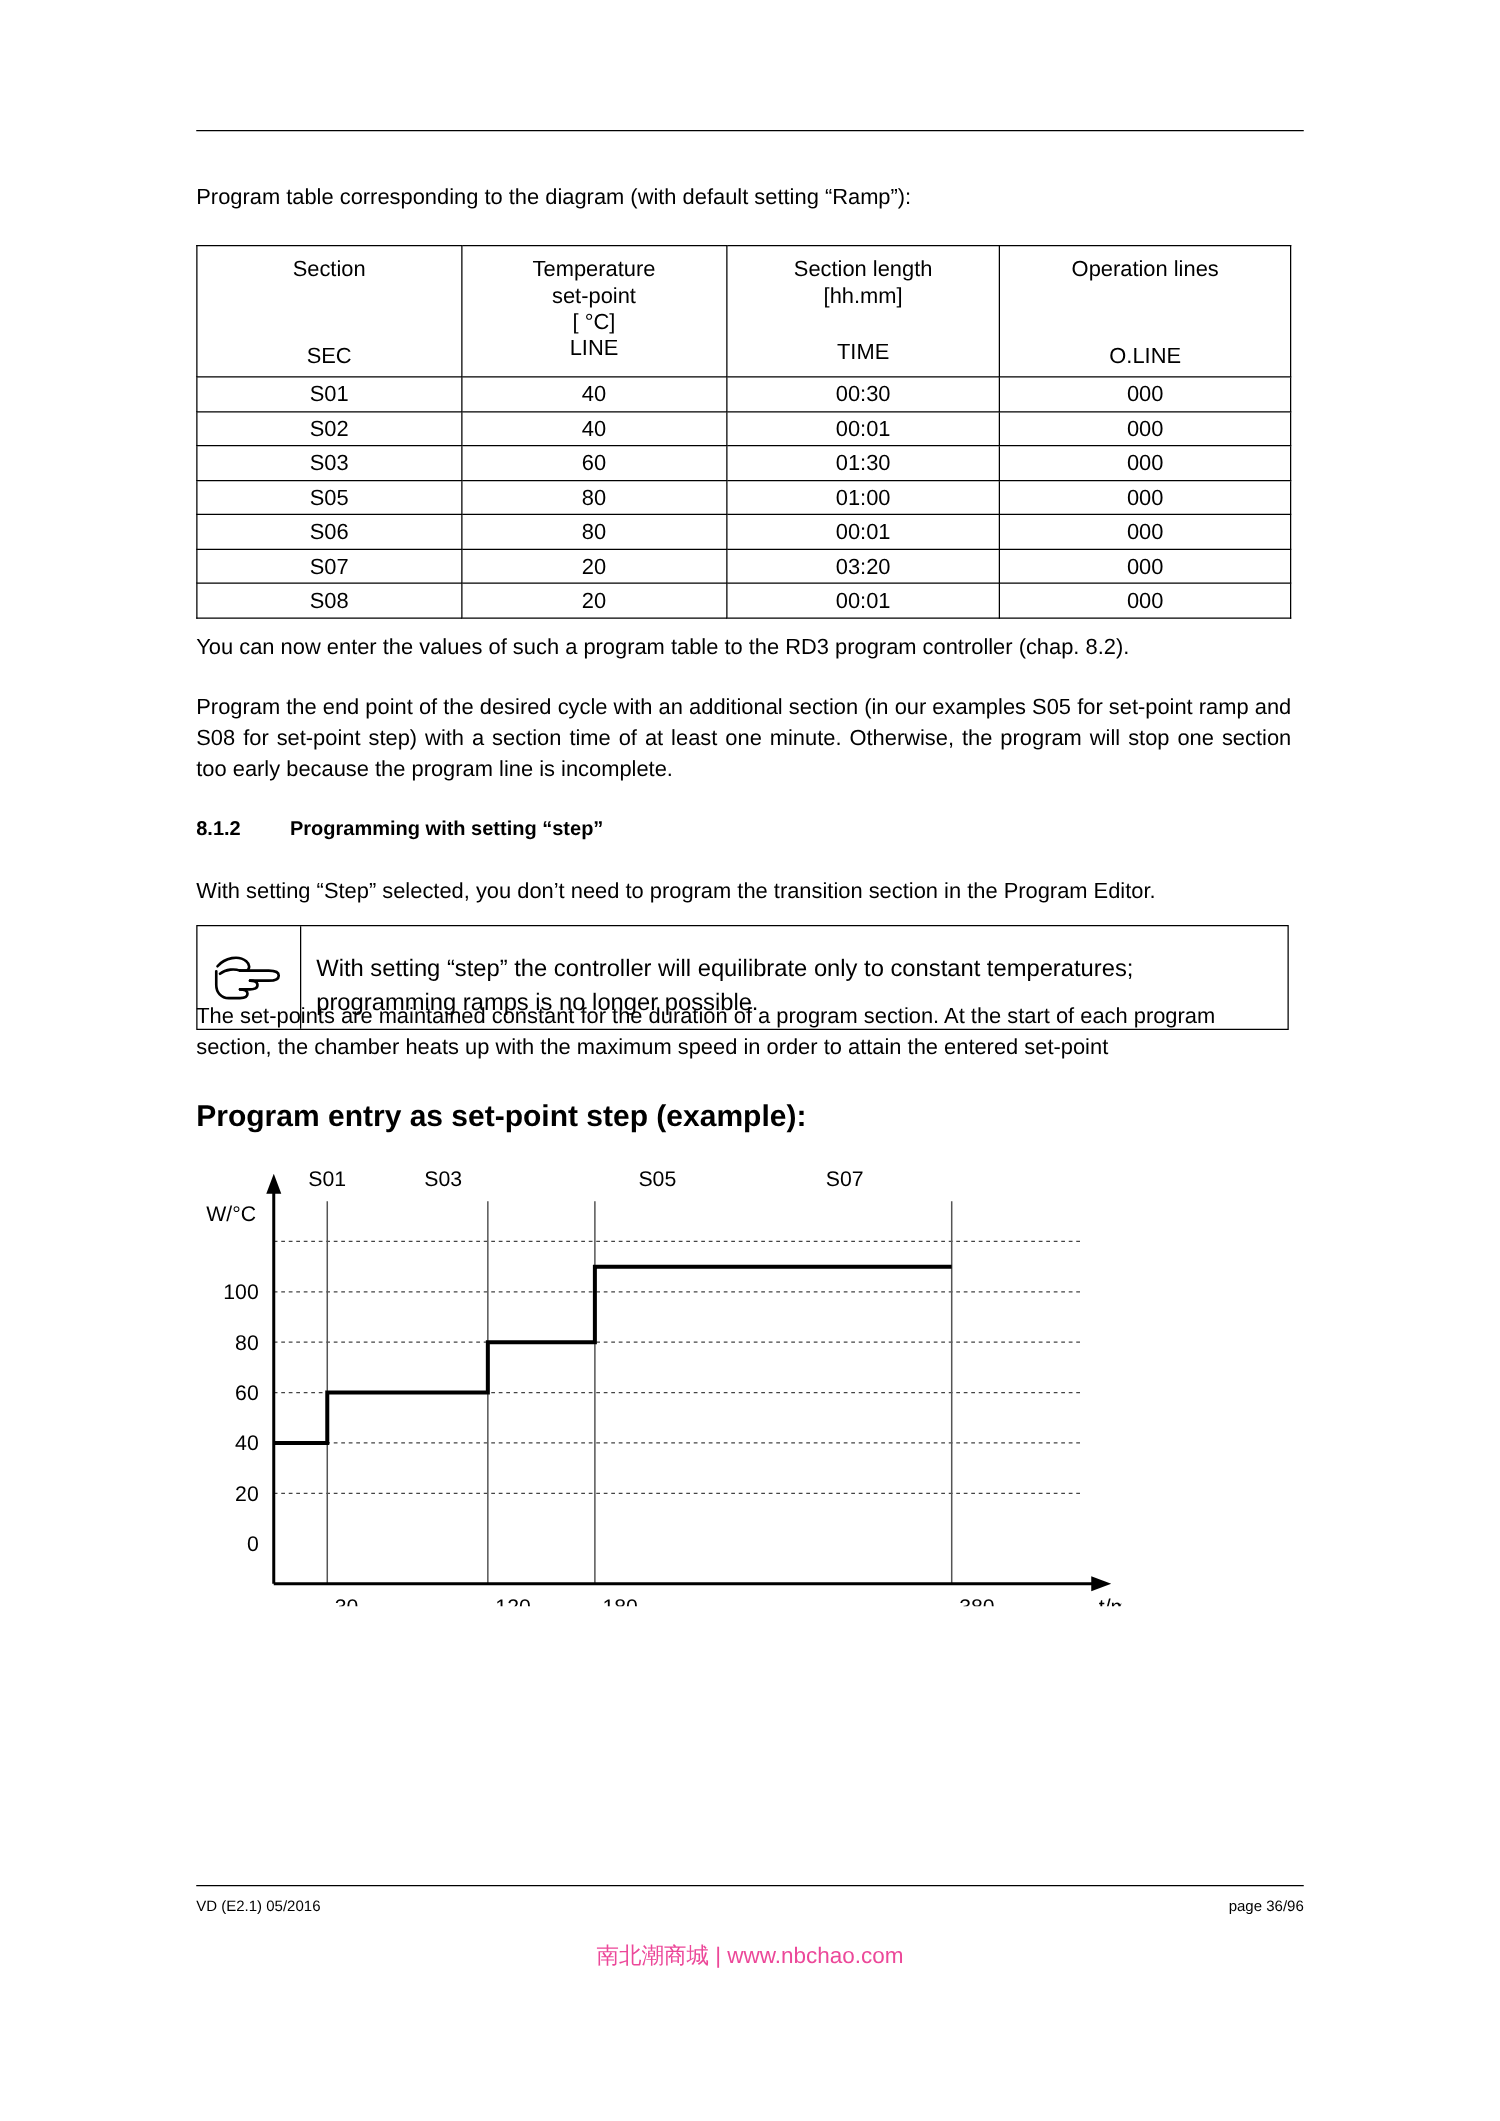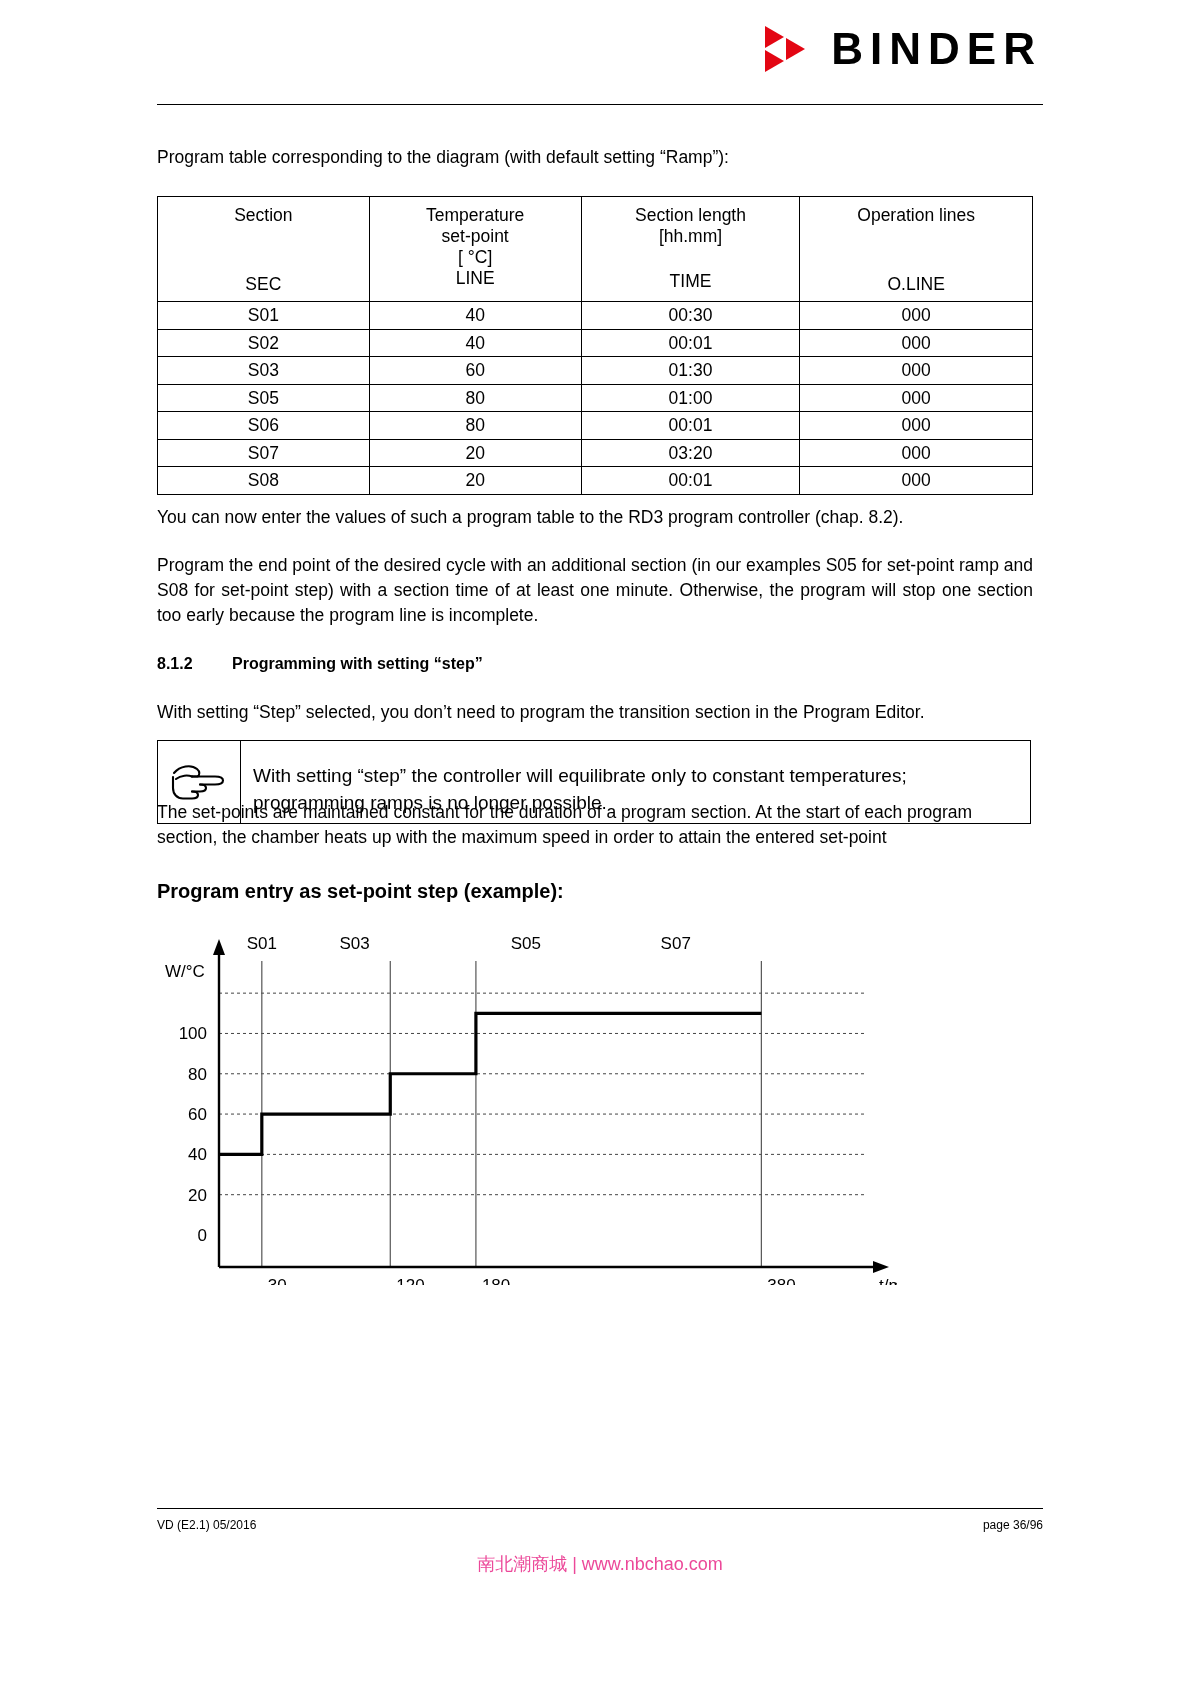--- a/index.html
+++ b/index.html
@@ -195,21 +195,21 @@
     top: 800px;
     left: 0;
     width: 876px;
   }
 
   
   .chart-title {
     position: absolute;
     top: 880px;
     left: 0;
-    font-size: 20px;
+    font-size: 24px;
     font-weight: bold;
   }
   .chart-wrap {
     position: absolute;
     top: 935px;
     left: 0;
     width: 740px;
     height: 350px;
   }
 
@@ -241,28 +241,20 @@
     font-size: 18px;
     color: #ec4899;
   }
 </style>
 </head>
 <body>
 
 <div class="page">
 
   <div class="header">
-    <div class="logo">
-      <div class="logo-mark">
-        <span class="tri tri-a"></span>
-        <span class="tri tri-b"></span>
-        <span class="tri tri-c"></span>
-      </div>
-      <div class="logo-word">BINDER</div>
-    </div>
     <div class="header-rule"></div>
   </div>
 
   <div class="content">
 
     <p class="body-text intro">Program table corresponding to the diagram (with default setting “Ramp”):</p>
 
     <table class="program-table">
       <thead>
         <tr>

